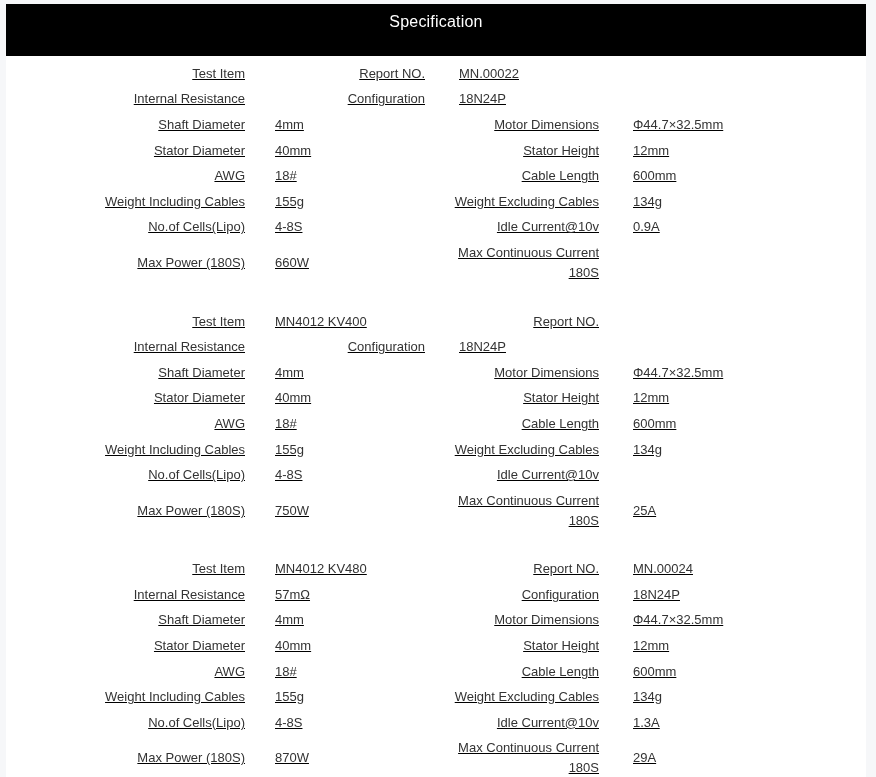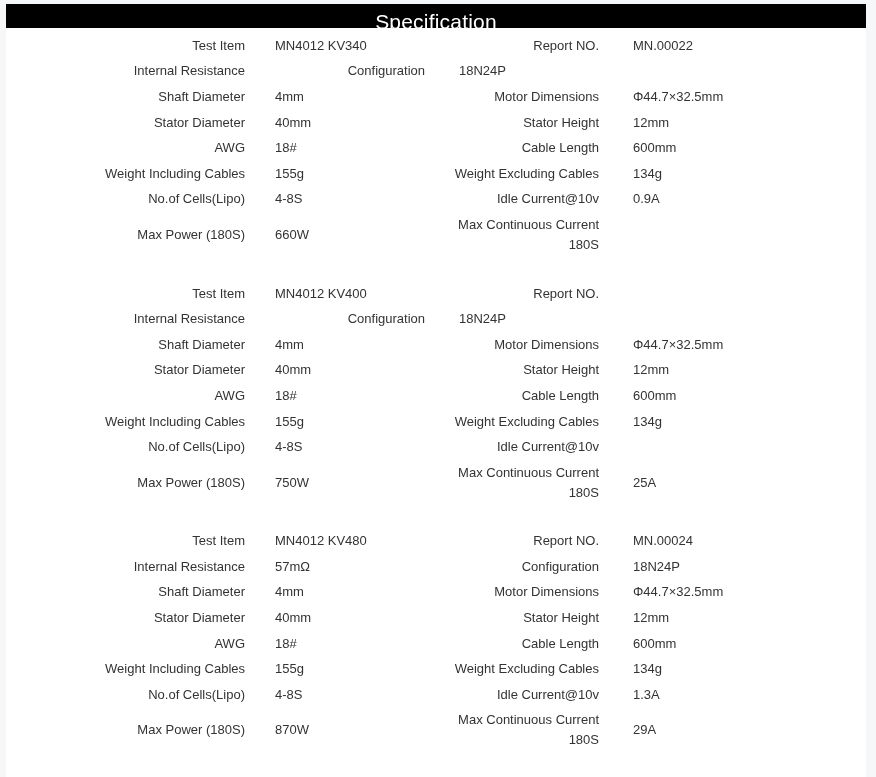--- a/index.html
+++ b/index.html
@@ -10,32 +10,33 @@
     overflow: hidden;
     background: #f6f7f9;
     font-family: "Liberation Sans", sans-serif;
   }
   .panel {
     margin: 4px 10px 0 6px;
     min-height: 773px;
     background: #ffffff;
   }
   .header-bar {
-    height: 24px;
+    height: 52px;
     line-height: 36px;
     background: #000000;
     color: #ffffff;
     text-align: center;
-    font-size: 21px;
+    font-size: 16px;
     font-weight: 400;
     letter-spacing: 0.2px;
   }
   .section {
     padding-top: 5px;
     margin-bottom: 18px;
+    text-decoration: underline;
   }
   .row {
     display: grid;
     grid-template-columns: 239px 180px 174px 1fr;
     align-items: center;
     height: 25.6px;
     font-size: 13px;
     color: #333333;
   }
   .row-tall {
@@ -58,21 +59,20 @@
 <body>
 
 <div class="panel">
   <div class="header-bar">
     <span>Specification</span>
   </div>
   <div id="sections-root">
       <div class="section">
         <div class="row">
           <div class="cell label-cell">Test Item</div>
-          <div class="cell value-cell-left">MN4012 KV340</div>
           <div class="cell label-cell">Report NO.</div>
           <div class="cell value-cell-right">MN.00022</div>
         </div>
         <div class="row">
           <div class="cell label-cell">Internal Resistance</div>
           <div class="cell label-cell">Configuration</div>
           <div class="cell value-cell-right">18N24P</div>
         </div>
         <div class="row">
           <div class="cell label-cell">Shaft Diameter</div>

